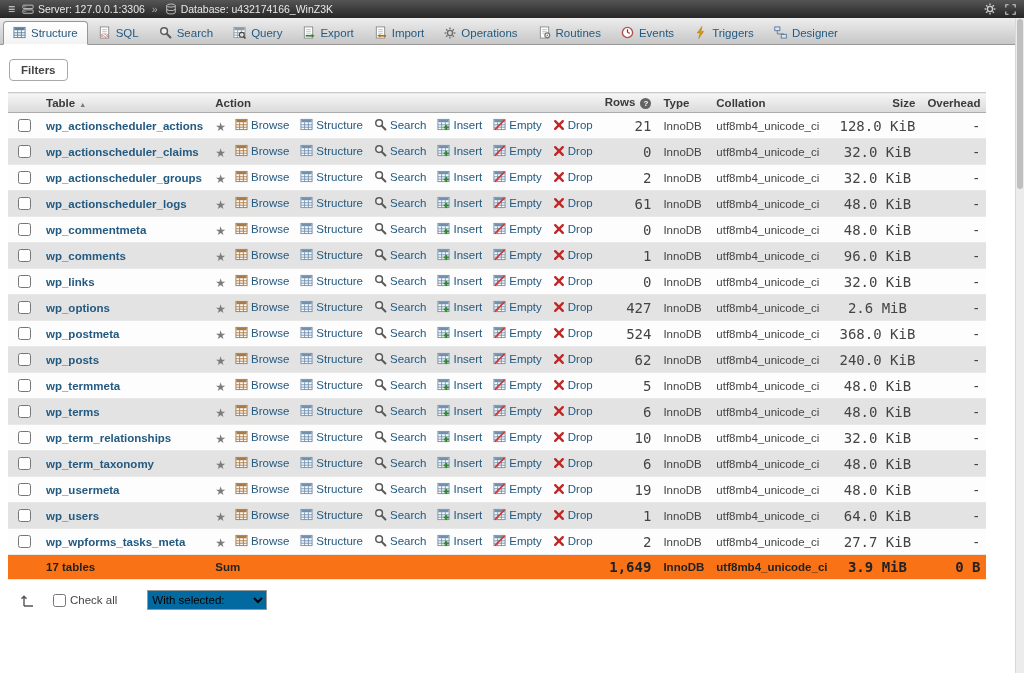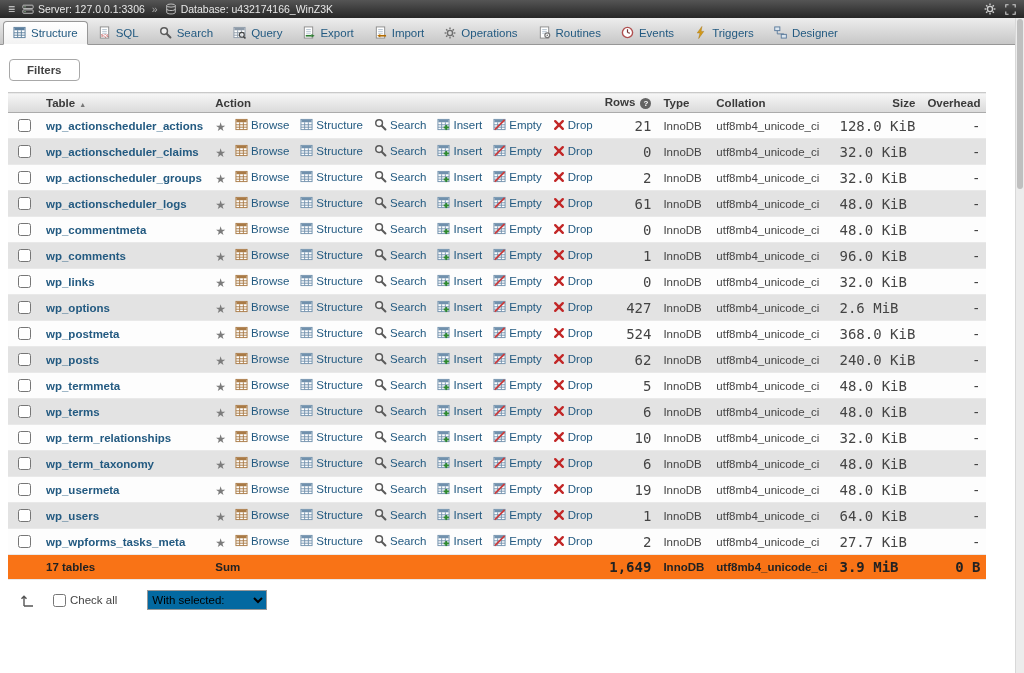--- a/index.html
+++ b/index.html
@@ -22,42 +22,42 @@
          border:1px solid transparent; border-radius:4px 4px 0 0; position:relative; top:1px;
          cursor:pointer; white-space:nowrap; }
   .tab.active { background:linear-gradient(#ffffff,#f3f3f3); border-color:#979797; border-bottom-color:#fff; }
 
   .icon { display:inline-flex; align-items:center; justify-content:center; line-height:0; }
   .icon svg { display:block; }
 
   .content { padding:14px 18px 0 8px; }
 
   
-  .filters-legend { display:inline-flex; align-items:center; padding:4px 17px; background:#fff;
+  .filters-legend { display:inline-flex; align-items:center; padding:4px 11px; background:#fff;
                     border:1px solid #a8a8a8; border-radius:4px; font-weight:bold; color:#444;
                     margin-left:1px; position:relative; z-index:2; }
   .filters-box { border:1px solid #bcbcbc; border-radius:3px; background:#fcfcfc; margin-top:7px;
                  padding:9px 12px; display:flex; align-items:center; gap:8px; }
   .text-input { height:19px; width:102px; border:1px solid #999; background:#fff; padding:1px 4px; font:inherit; }
 
   
   .struct { border-collapse:collapse; margin-top:11px; }
   .struct th { background:linear-gradient(#f6f6f6,#dadada); border-top:1px solid #c9c9c9;
                border-bottom:1px solid #ababab; font-weight:bold; text-align:left; padding:3px 6px;
                color:#3a3a3a; white-space:nowrap; }
   .struct td { padding:3px 6px; white-space:nowrap; border-bottom:1px solid #e9e9e9; }
   .struct tbody tr:nth-child(odd)  td { background:#fdfdfd; }
   .struct tbody tr:nth-child(even) td { background:#e3e3e3; }
   .c-check { width:27px; text-align:center; }
   .c-name  { width:142px; }
   .c-action{ width:336px; }
   .c-rows  { width:46px;  text-align:right; }
   .c-type  { width:52px; }
   .c-coll  { width:120px;margin-left:40px; }
-  .c-size  { width:66px;  text-align:left; }
+  .c-size  { width:66px;  text-align:center; }
   .c-ovh   { width:52px;  text-align:right; }
   th.c-rows, th.c-size, th.c-ovh { text-align:right; }
 
   .tname  { color:#235a81; font-weight:bold; text-decoration:none; cursor:pointer; }
   .action { color:#235a81; text-decoration:none; display:inline-flex; align-items:center; gap:3px;
             margin-right:11px; cursor:pointer; }
   .action:last-child { margin-right:0; }
   .star { color:#7c7c7c; margin-right:9px; cursor:pointer; font-size:12px; line-height:10px; }
   .num { font-family:"DejaVu Sans Mono","Liberation Mono",monospace; font-size:14px; }
   .caret { font-size:7px; color:#777; margin-left:4px; }

